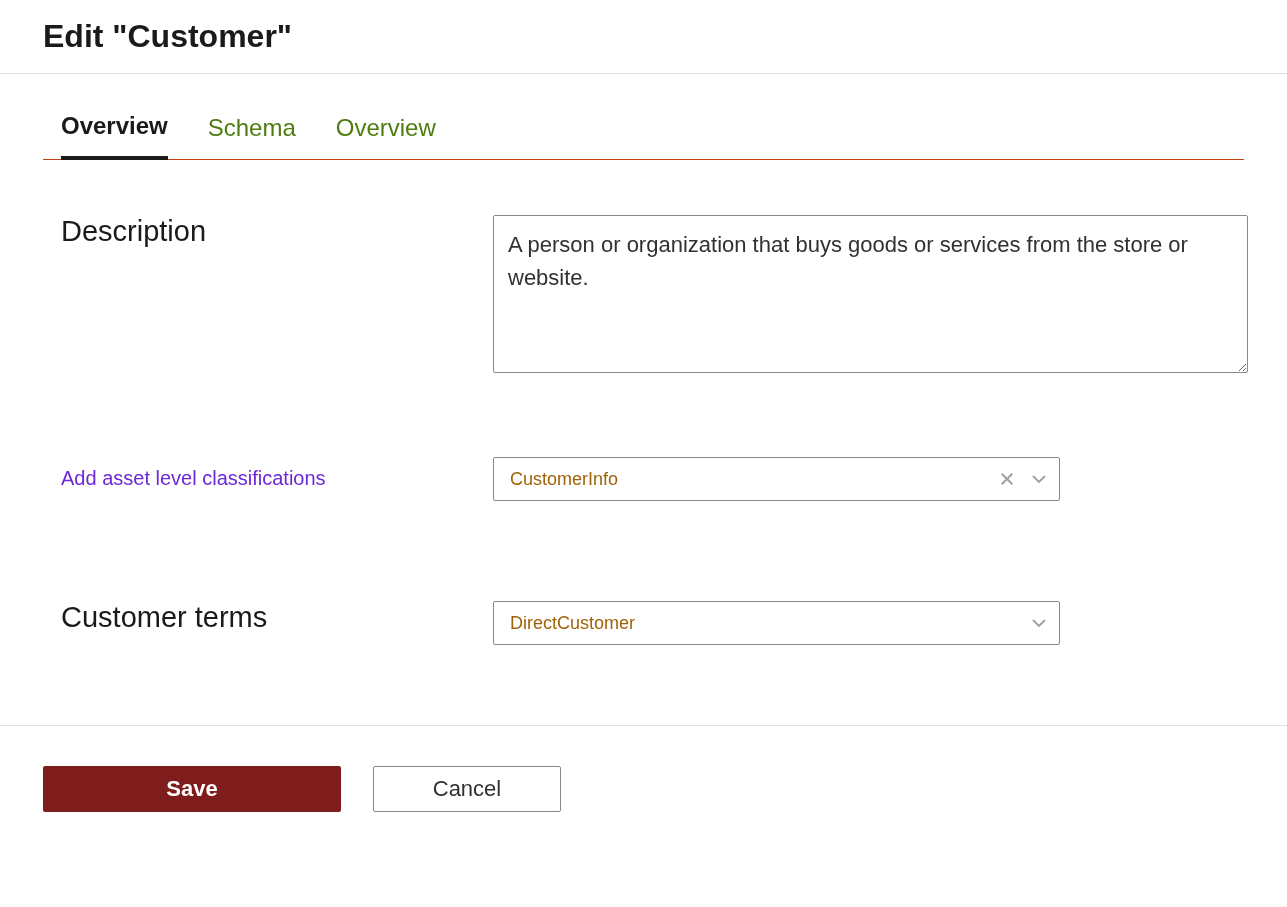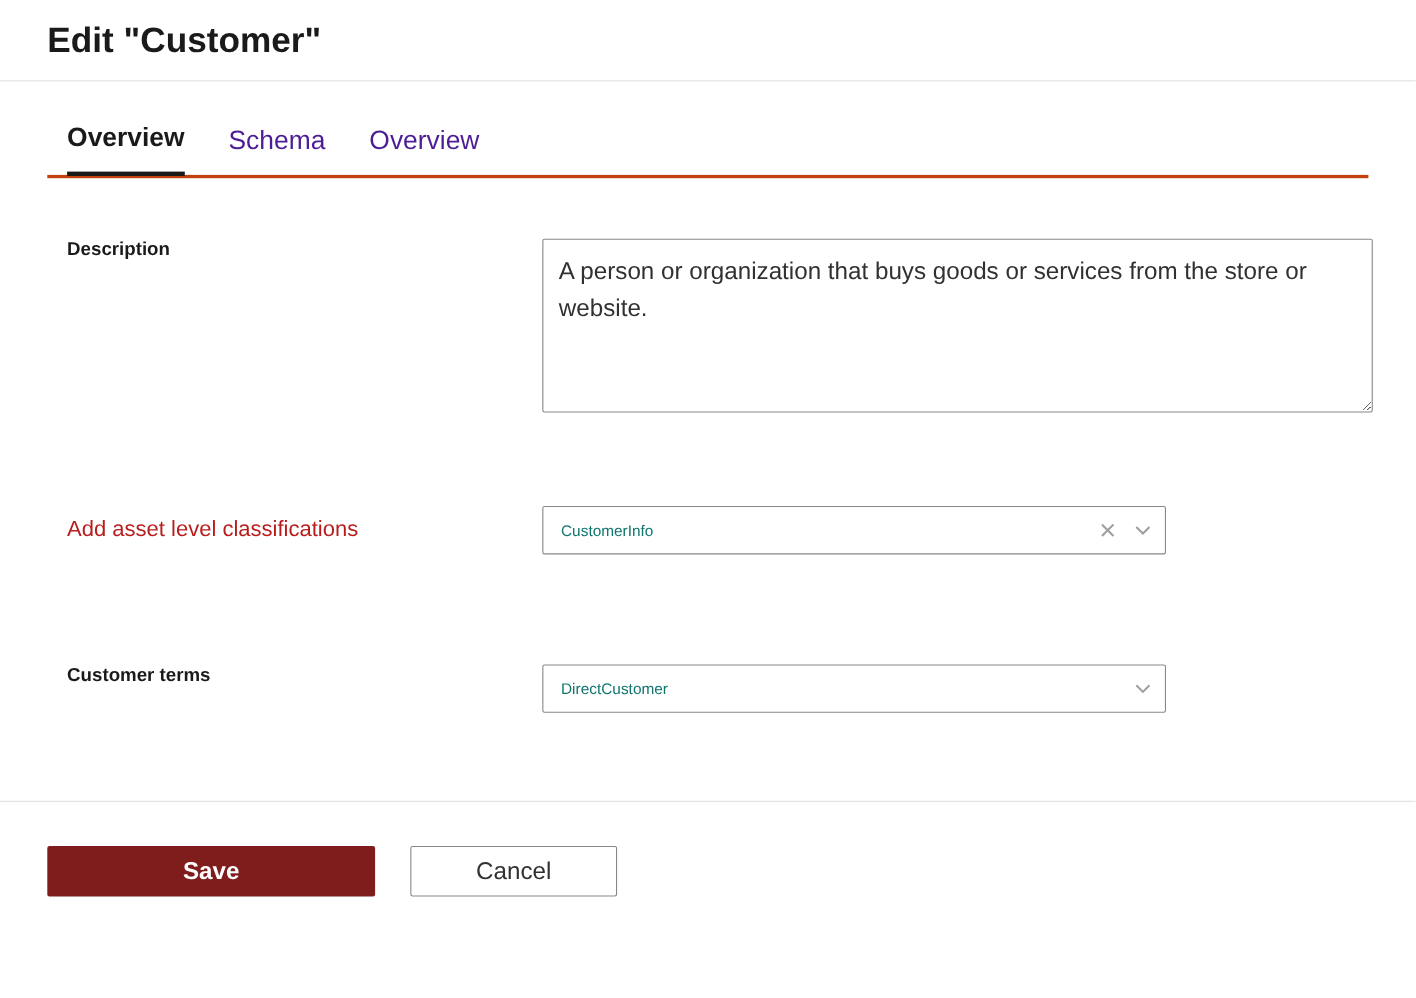--- a/index.html
+++ b/index.html
@@ -23,27 +23,27 @@
       font-weight: 700;
       color: #1b1a19;
     }
     .content-area {
       padding: 0 43px;
     }
     .tabs {
       display: flex;
       gap: 40px;
       padding-top: 38px;
-      border-bottom: 3px solid #c2410c;
+      border-bottom: 1px solid #c2410c;
       padding-left: 18px;
     }
     .tab {
       font-size: 24px;
       font-weight: 400;
-      color: #4c1d95;
+      color: #4d7c0f;
       padding-bottom: 16px;
       cursor: pointer;
       background: none;
       border: none;
       font-family: inherit;
     }
     .tab.active {
       color: #1b1a19;
       font-weight: 600;
       border-bottom: 4px solid #1b1a19;
@@ -58,28 +58,28 @@
       margin-top: 50px;
     }
     .form-row.first {
       margin-top: 55px;
     }
     .label-col {
       width: 432px;
       flex-shrink: 0;
     }
     .field-label {
-      font-size: 17px;
-      font-weight: 700;
+      font-size: 29px;
+      font-weight: 400;
       color: #1b1a19;
     }
     .field-sublabel {
       font-size: 20px;
       font-weight: 400;
-      color: #b91c1c;
+      color: #6d28d9;
       margin-top: 10px;
     }
     .input-col {
       flex: 1;
     }
     .description-textarea {
       width: 755px;
       height: 158px;
       padding: 12px 14px;
       font-size: 22px;
@@ -91,22 +91,22 @@
       color: #323130;
     }
     .select-box {
       width: 567px;
       height: 44px;
       border: 1px solid #8a8886;
       border-radius: 2px;
       display: flex;
       align-items: center;
       padding: 0 8px 0 16px;
-      font-size: 14px;
-      color: #0f766e;
+      font-size: 18px;
+      color: #a16207;
       cursor: pointer;
       background: #fff;
     }
     .select-box .value {
       flex: 1;
     }
     .select-box .icon-group {
       display: flex;
       align-items: center;
       gap: 8px;

